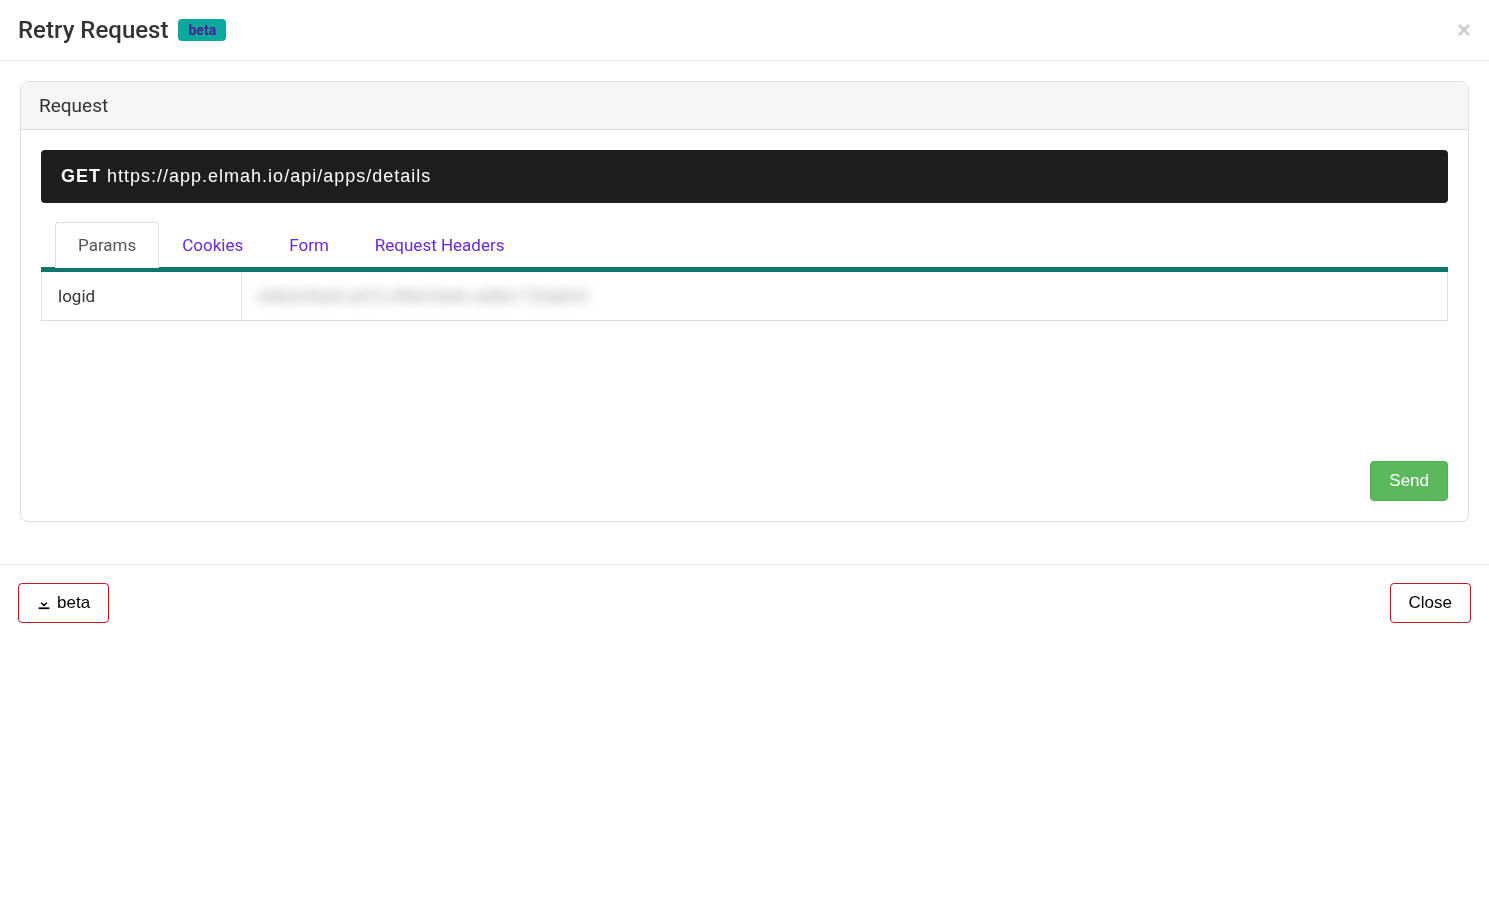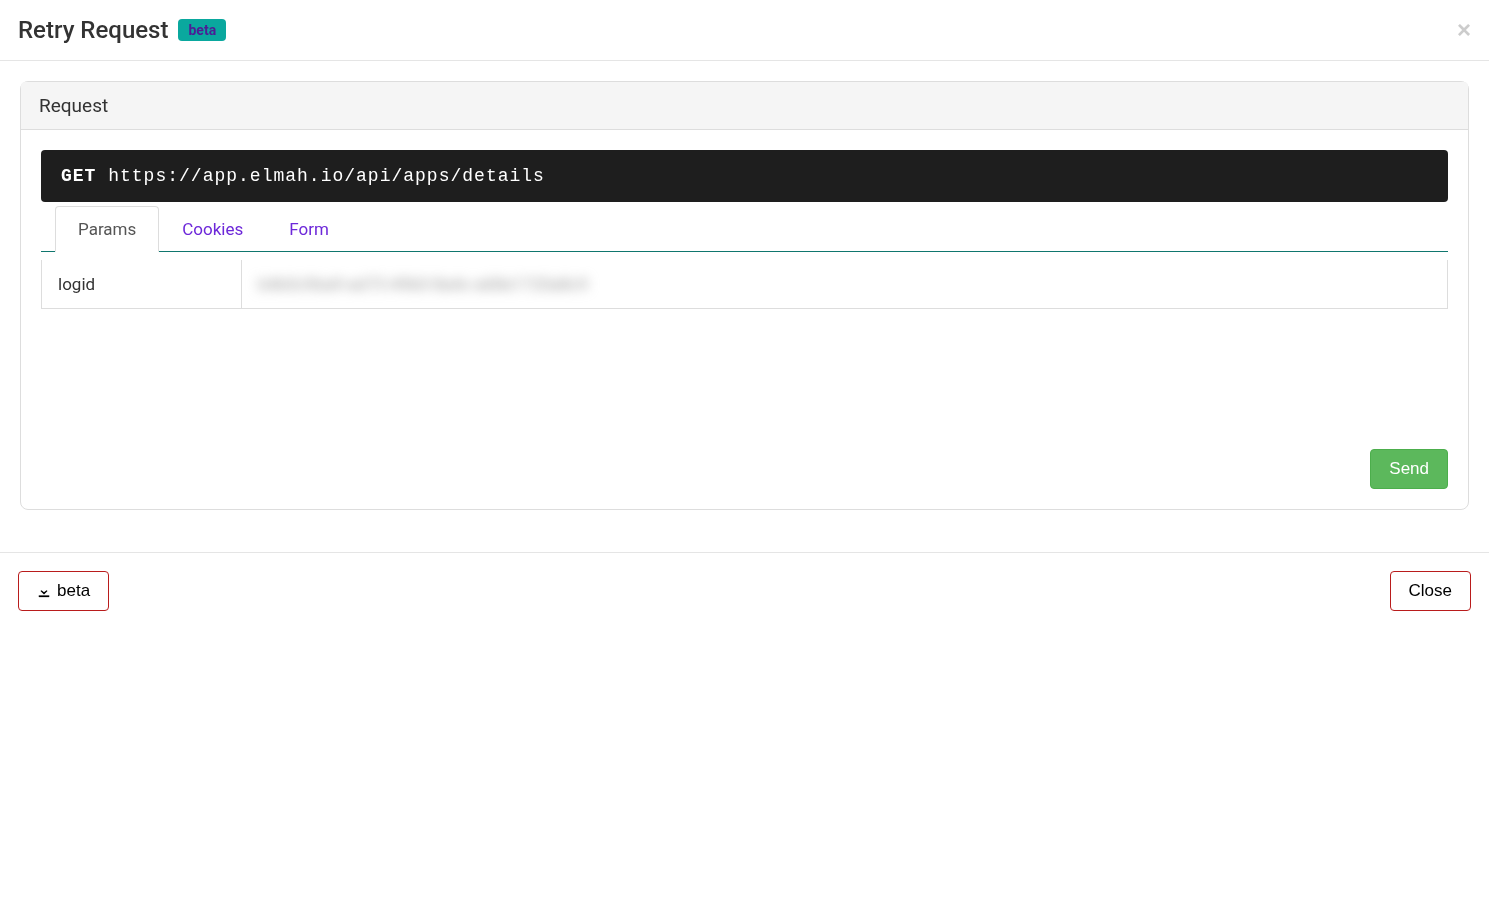--- a/index.html
+++ b/index.html
@@ -68,32 +68,32 @@
     margin: 0;
   }
   .panel-body {
     padding: 20px;
   }
   .url-bar {
     background: #1e1e1e;
     color: #fff;
     border-radius: 4px;
     padding: 16px 20px;
-    font-family: Liberation Mono, monospace;
+    font-family: Liberation Sans, sans-serif;
     font-size: 18px;
     letter-spacing: 1px;
-    margin-bottom: 4px;
+    margin-bottom: 19px;
   }
   .url-bar .method {
     font-weight: bold;
   }
   .tabs {
     display: flex;
-    border-bottom: 1px solid #0f766e;
-    margin-bottom: 8px;
+    border-bottom: 5px solid #0f766e;
+    margin-bottom: 0;
     padding-left: 14px;
   }
   .tab {
     padding: 12px 22px;
     cursor: pointer;
     font-size: 17px;
     color: #6d28d9;
     border: 1px solid transparent;
     border-bottom: none;
     margin-bottom: -1px;
@@ -185,20 +185,21 @@
 
       <div class="url-bar">
         <span class="method">GET</span>
         <span>https://app.elmah.io/api/apps/details</span>
       </div>
 
       <div class="tabs">
         <div class="tab active">Params</div>
         <div class="tab">Cookies</div>
         <div class="tab">Form</div>
+        <div class="tab">Request Headers</div>
       </div>
 
       <table class="params-table">
         <tbody>
             <tr>
           <td>logid</td>
           <td><span class="blurred">b4b0c9ba9-ad73-49b0-8a4c-a68e1720a8c9</span></td>
         </tr>
       </tbody>
         </table>

